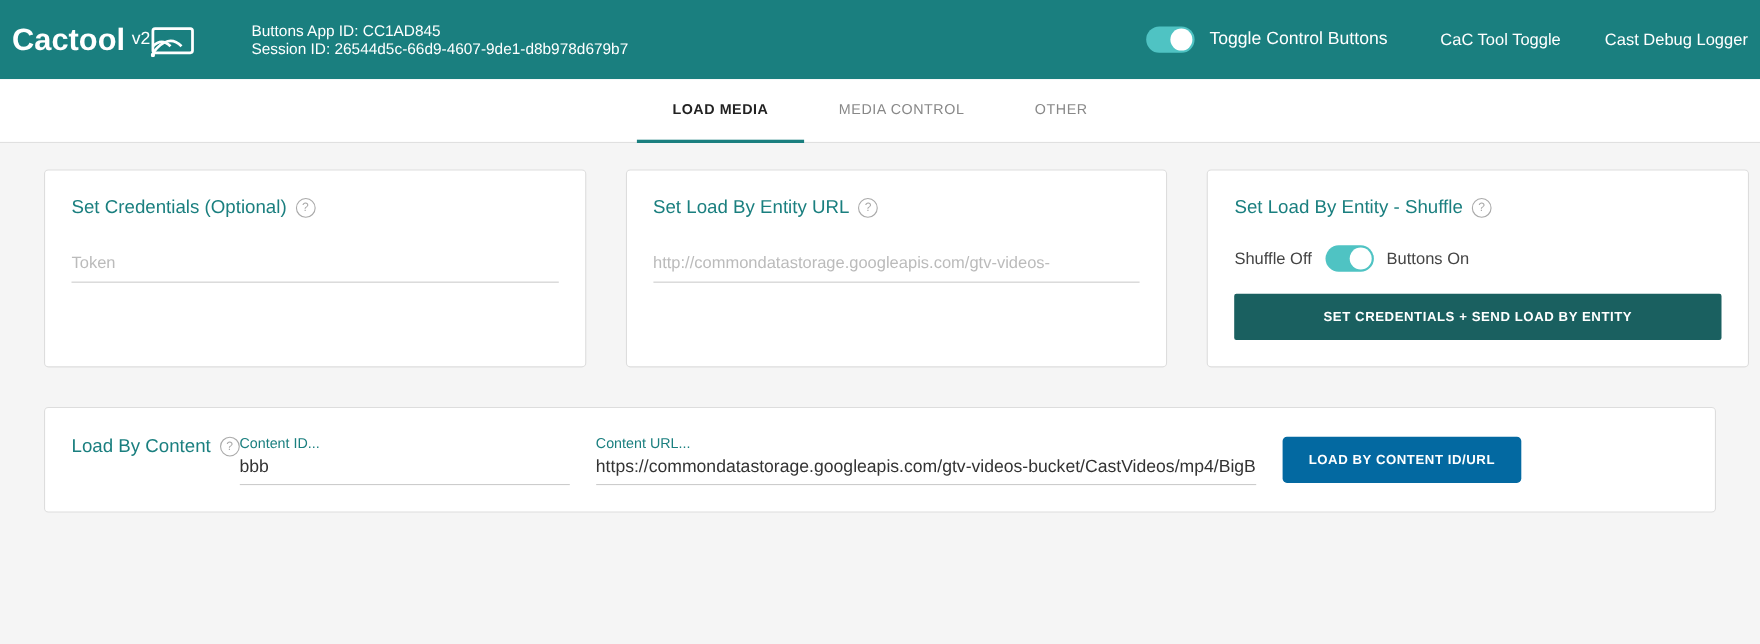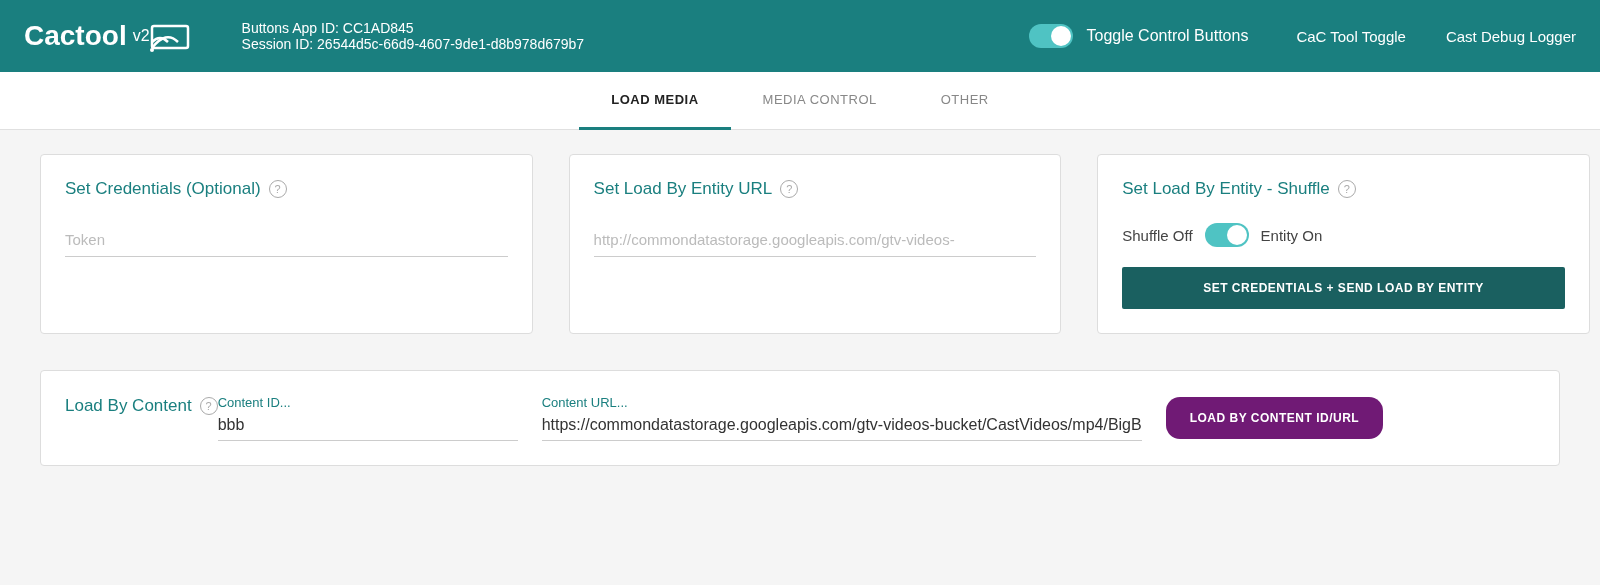--- a/index.html
+++ b/index.html
@@ -4,21 +4,21 @@
   <style>
     * { box-sizing: border-box; margin: 0; padding: 0; }
     body { font-family: 'Helvetica Neue', Arial, sans-serif; background: #f5f5f5; min-width: 1600px; }
 
     
     .header {
       background: #1a7f7f;
       color: white;
       display: flex;
       align-items: center;
-      padding: 0 24px;
+      padding: 0 11px;
       height: 72px;
     }
     .header-logo {
       display: flex;
       align-items: center;
       margin-right: 32px;
     }
     .logo-text {
       font-size: 28px;
       font-weight: 700;
@@ -217,30 +217,30 @@
       font-size: 12px;
       font-weight: 700;
       letter-spacing: 0.5px;
       cursor: pointer;
       width: 100%;
       text-transform: uppercase;
       border-radius: 2px;
     }
 
     .btn-primary-right {
-      background: #701a75;
+      background: #0369a1;
       color: white;
       border: none;
       padding: 14px 24px;
       font-size: 12px;
       font-weight: 700;
       letter-spacing: 0.5px;
       cursor: pointer;
       text-transform: uppercase;
-      border-radius: 14px;
+      border-radius: 4px;
       white-space: nowrap;
       align-self: center;
     }
 
     
     .load-by-content-card {
       display: flex;
       flex-direction: row;
       padding: 24px;
     }
@@ -341,21 +341,21 @@
       <div class="card-title">
         <span>Set Load By Entity - Shuffle</span>
         <div class="help-icon">?</div>
       </div>
       <div class="shuffle-row">
         <span class="shuffle-label">Shuffle Off</span>
         <div class="toggle-switch-teal">
           <div class="toggle-track-teal"></div>
           <div class="toggle-thumb-teal"></div>
         </div>
-        <span class="shuffle-label">Entity On</span>
+        <span class="shuffle-label">Buttons On</span>
       </div>
       <button class="btn-primary">SET CREDENTIALS + SEND LOAD BY ENTITY</button>
     </div>
 
   </div>
 
   <div class="card card-full load-by-content-card">
     <div class="card-title">
       <span>Load By Content</span>
       <div class="help-icon">?</div>

